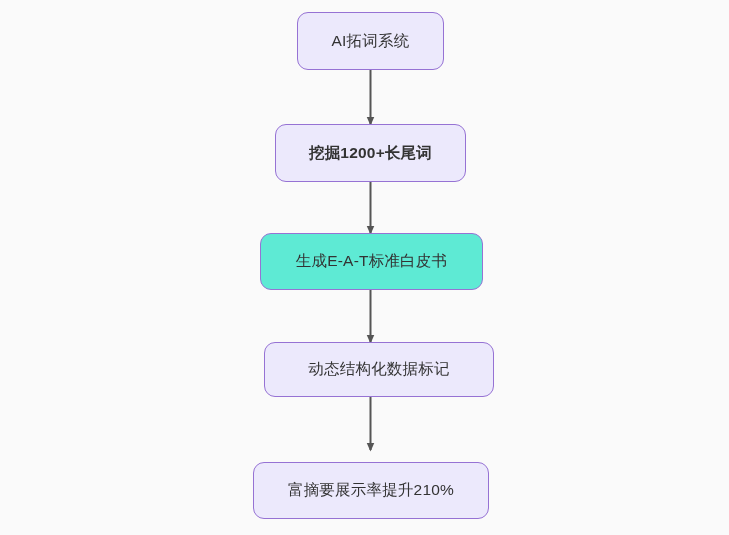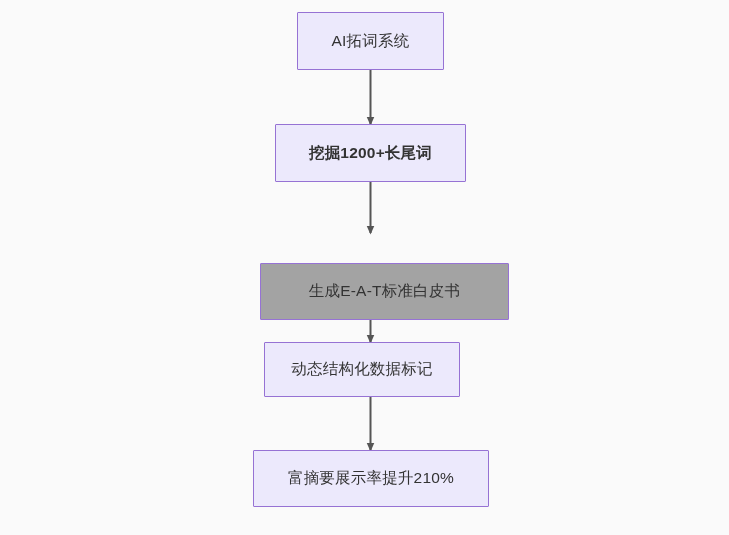--- a/index.html
+++ b/index.html
@@ -25,21 +25,21 @@
     top: 0;
     width: 729px;
     height: 535px;
     pointer-events: none;
   }
   .node {
     position: absolute;
     box-sizing: border-box;
     background: #ece9fc;
     border: 1.8px solid #9672d4;
-    border-radius: 1px;
+    border-radius: 11px;
     display: flex;
     align-items: center;
     justify-content: center;
     color: #333333;
     font-size: 15.5px;
     line-height: 1.2;
     letter-spacing: 0.2px;
     white-space: nowrap;
     text-align: center;
   }
@@ -65,25 +65,25 @@
   </svg>
 
   <div class="node" id="node-n1" style="left: 297px; top: 12px; width: 147px; height: 58px; background: rgb(236, 233, 252); border-color: rgb(150, 114, 212); color: rgb(51, 51, 51);">
     <span class="node-label">AI拓词系统</span>
   </div>
 
   <div class="node" id="node-n2" style="left: 275px; top: 124px; width: 191px; height: 58px; background: rgb(236, 233, 252); border-color: rgb(150, 114, 212); color: rgb(51, 51, 51); font-weight: bold;">
     <span class="node-label">挖掘1200+长尾词</span>
   </div>
 
-  <div class="node" id="node-n3" style="left: 260px; top: 233px; width: 249px; height: 57px; background: #a3a3a3; border-color: rgb(150, 114, 212); color: rgb(51, 51, 51); margin-top: 30px;">
+  <div class="node" id="node-n3" style="left: 260px; top: 233px; width: 223px; height: 57px; background: #5eead4; border-color: rgb(150, 114, 212); color: rgb(51, 51, 51);">
     <span class="node-label">生成E-A-T标准白皮书</span>
   </div>
 
-  <div class="node" id="node-n4" style="left: 264px; top: 342px; width: 196px; height: 55px; background: rgb(236, 233, 252); border-color: rgb(150, 114, 212); color: rgb(51, 51, 51);">
+  <div class="node" id="node-n4" style="left: 264px; top: 342px; width: 230px; height: 55px; background: rgb(236, 233, 252); border-color: rgb(150, 114, 212); color: rgb(51, 51, 51);">
     <span class="node-label">动态结构化数据标记</span>
   </div>
 
-  <div class="node" id="node-n5" style="left: 253px; top: 450px; width: 236px; height: 57px; background: rgb(236, 233, 252); border-color: rgb(150, 114, 212); color: rgb(51, 51, 51);">
+  <div class="node" id="node-n5" style="left: 253px; top: 462px; width: 236px; height: 57px; background: rgb(236, 233, 252); border-color: rgb(150, 114, 212); color: rgb(51, 51, 51);">
     <span class="node-label">富摘要展示率提升210%</span>
   </div>
 
 </div>
 
 </body></html>

